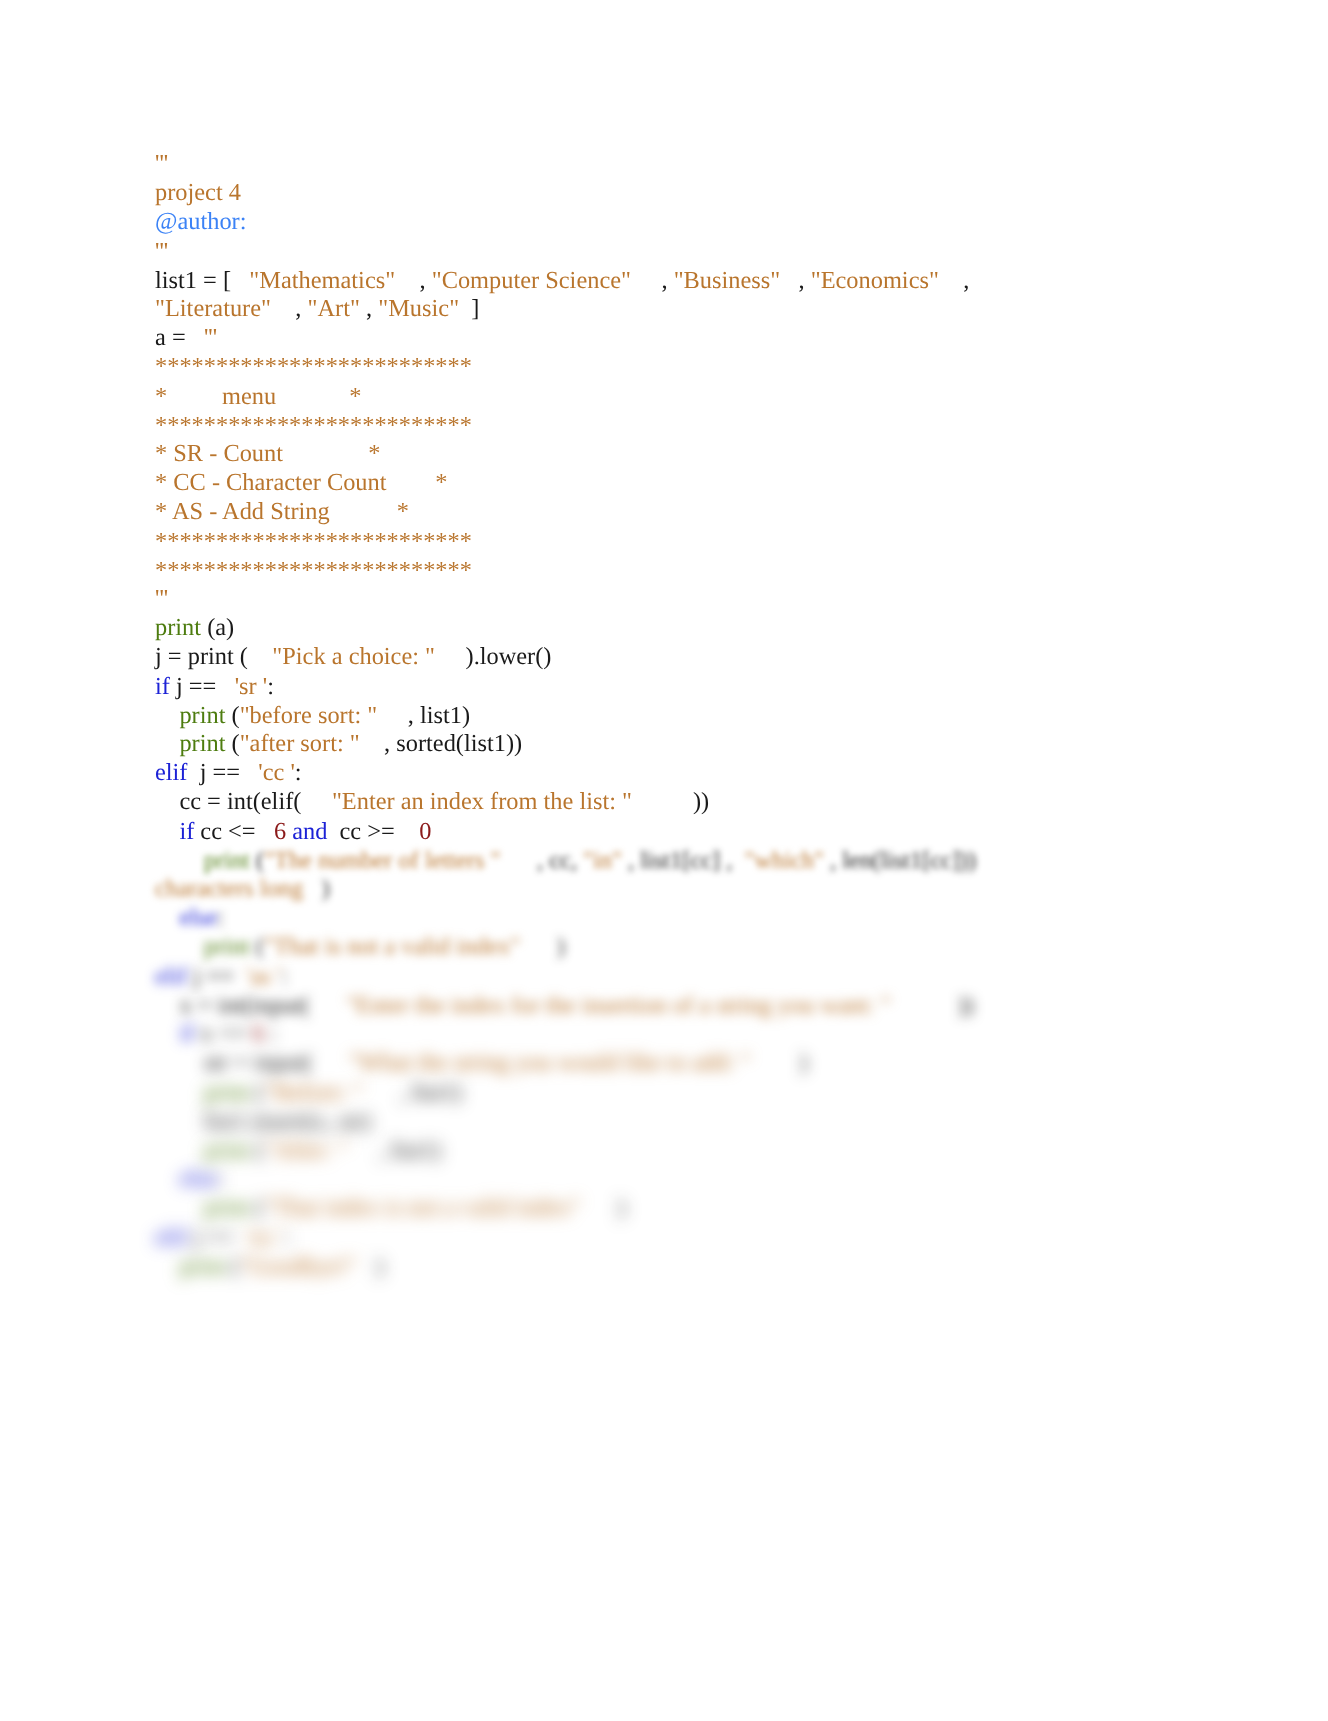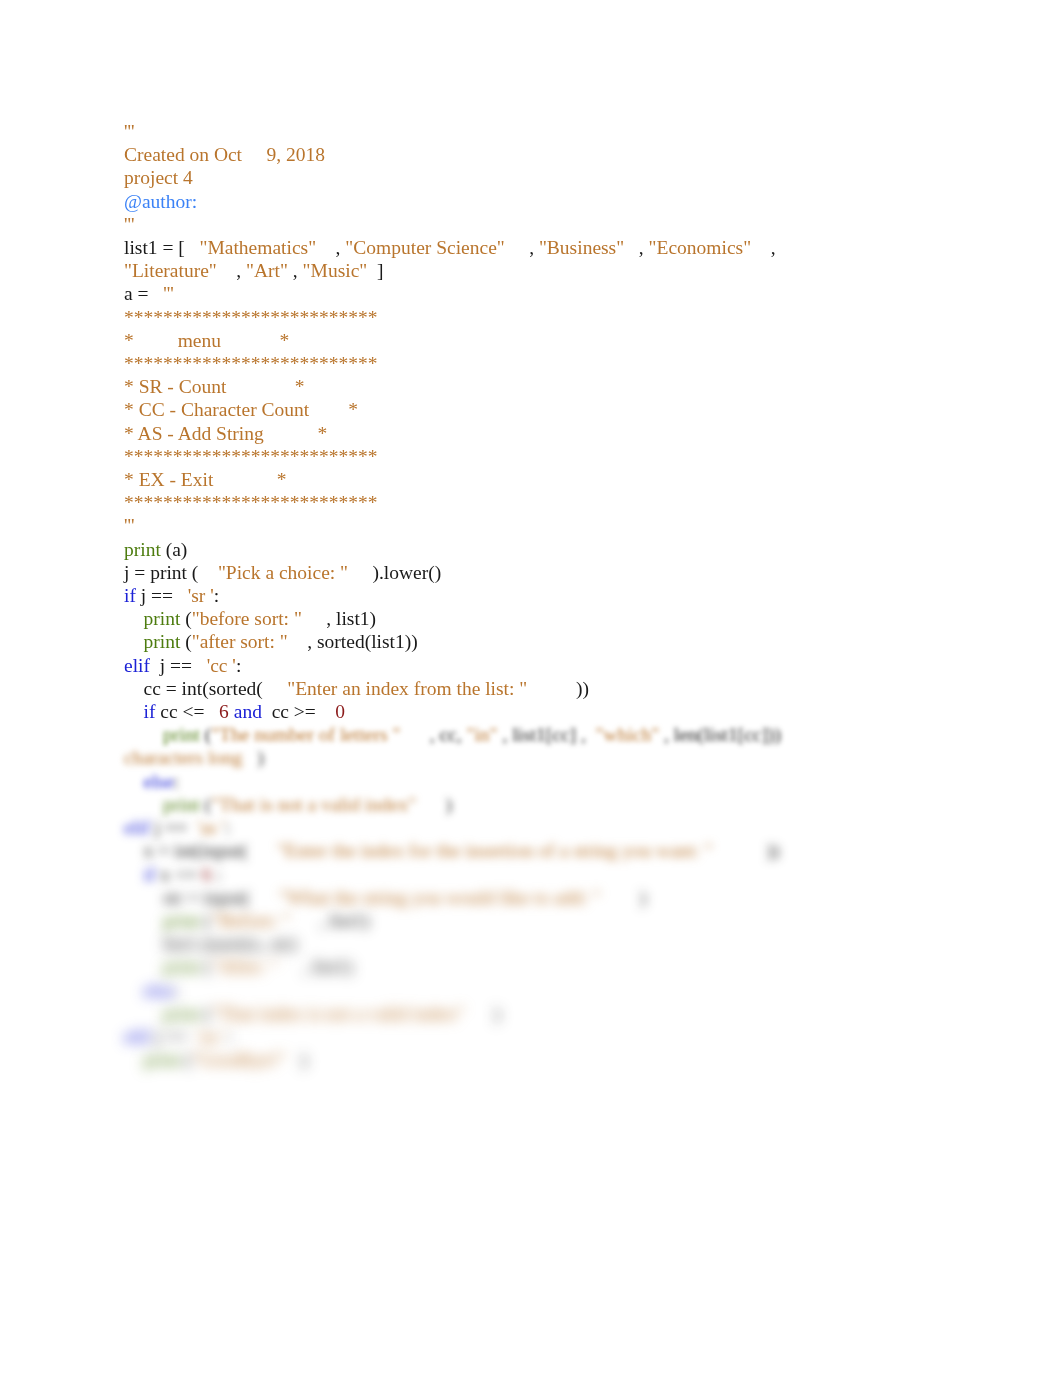--- a/index.html
+++ b/index.html
@@ -56,48 +56,46 @@
   .b8 { filter: blur(5.4px); }
   .b9 { filter: blur(5.8px); }
   .b10{ filter: blur(6.2px); }
 </style>
 </head>
 <body>
 
 <div id="page">
   <div id="code">
       <div class="line"><span class="s">'''</span></div>
-      <div class="line"><span class="s">Created on Oct     9, 2018</span></div>
       <div class="line"><span class="s">project 4</span></div>
       <div class="line"><span class="dec">@author:</span></div>
       <div class="line"><span class="s">'''</span></div>
       <div class="line blank"><span class="pl"></span></div>
       <div class="line"><span class="pl">list1 = [</span><span class="s">   "Mathematics"</span><span class="pl">    , </span><span class="s">"Computer Science"</span><span class="pl">     , </span><span class="s">"Business"</span><span class="pl">   , </span><span class="s">"Economics"</span><span class="pl">    ,</span></div>
       <div class="line"><span class="s">"Literature"</span><span class="pl">    , </span><span class="s">"Art"</span><span class="pl"> , </span><span class="s">"Music"</span><span class="pl">  ]</span></div>
       <div class="line"><span class="pl">a = </span><span class="s">  '''</span></div>
       <div class="line"><span class="s">**************************</span></div>
       <div class="line"><span class="s">*         menu            *</span></div>
       <div class="line"><span class="s">**************************</span></div>
       <div class="line"><span class="s">* SR - Count              *</span></div>
       <div class="line"><span class="s">* CC - Character Count        *</span></div>
       <div class="line"><span class="s">* AS - Add String           *</span></div>
       <div class="line"><span class="s">**************************</span></div>
-      <div class="line"><span class="s">* EX - Exit             *</span></div>
       <div class="line"><span class="s">**************************</span></div>
       <div class="line"><span class="s">'''</span></div>
       <div class="line"><span class="bi">print</span><span class="pl"> (a)</span></div>
       <div class="line blank"><span class="pl"></span></div>
       <div class="line blank"><span class="pl"></span></div>
       <div class="line"><span class="pl">j = print (</span><span class="s">    "Pick a choice: "</span><span class="pl">     ).lower()</span></div>
       <div class="line blank"><span class="pl"></span></div>
       <div class="line"><span class="kw">if</span><span class="pl"> j == </span><span class="s">  'sr '</span><span class="pl">:</span></div>
       <div class="line"><span class="pl">    </span><span class="bi">print</span><span class="pl"> (</span><span class="s">"before sort: "</span><span class="pl">     , list1)</span></div>
       <div class="line"><span class="pl">    </span><span class="bi">print</span><span class="pl"> (</span><span class="s">"after sort: "</span><span class="pl">    , sorted(list1))</span></div>
       <div class="line"><span class="kw">elif</span><span class="pl">  j == </span><span class="s">  'cc '</span><span class="pl">:</span></div>
-      <div class="line"><span class="pl">    cc = int(sorted(</span><span class="s">     "Enter an index from the list: "</span><span class="pl">          ))</span></div>
+      <div class="line"><span class="pl">    cc = int(elif(</span><span class="s">     "Enter an index from the list: "</span><span class="pl">          ))</span></div>
       <div class="line"><span class="pl">    </span><span class="kw">if</span><span class="pl"> cc &lt;= </span><span class="num">  6</span><span class="pl"> </span><span class="kw">and</span><span class="pl">  cc &gt;= </span><span class="num">   0</span></div>
       <div class="line b1"><span class="pl">        </span><span class="bi">print</span><span class="pl"> (</span><span class="s">"The number of letters "</span><span class="pl">      , cc, </span><span class="s">"in"</span><span class="pl"> , list1[cc] ,</span><span class="s">  "which"</span><span class="pl"> , len(list1[cc]))</span></div>
       <div class="line b2"><span class="s">characters long</span><span class="pl">   )</span></div>
       <div class="line b3"><span class="pl">    </span><span class="kw">else</span><span class="pl">:</span></div>
       <div class="line b4"><span class="pl">        </span><span class="bi">print</span><span class="pl"> (</span><span class="s">"That is not a valid index"</span><span class="pl">      )</span></div>
       <div class="line b5"><span class="kw">elif</span><span class="pl"> j == </span><span class="s"> 'as '</span><span class="pl">:</span></div>
       <div class="line b6"><span class="pl">    x = int(input(</span><span class="s">      "Enter the index for the insertion of a string you want: "</span><span class="pl">           ))</span></div>
       <div class="line b7"><span class="pl">    </span><span class="kw">if</span><span class="pl"> x &lt;= </span><span class="num">6</span><span class="pl"> :</span></div>
       <div class="line b8"><span class="pl">        str = input(</span><span class="s">      "What the string you would like to add: "</span><span class="pl">        )</span></div>
       <div class="line b9"><span class="pl">        </span><span class="bi">print</span><span class="pl"> (</span><span class="s">"Before: "</span><span class="pl">      , list1)</span></div>

